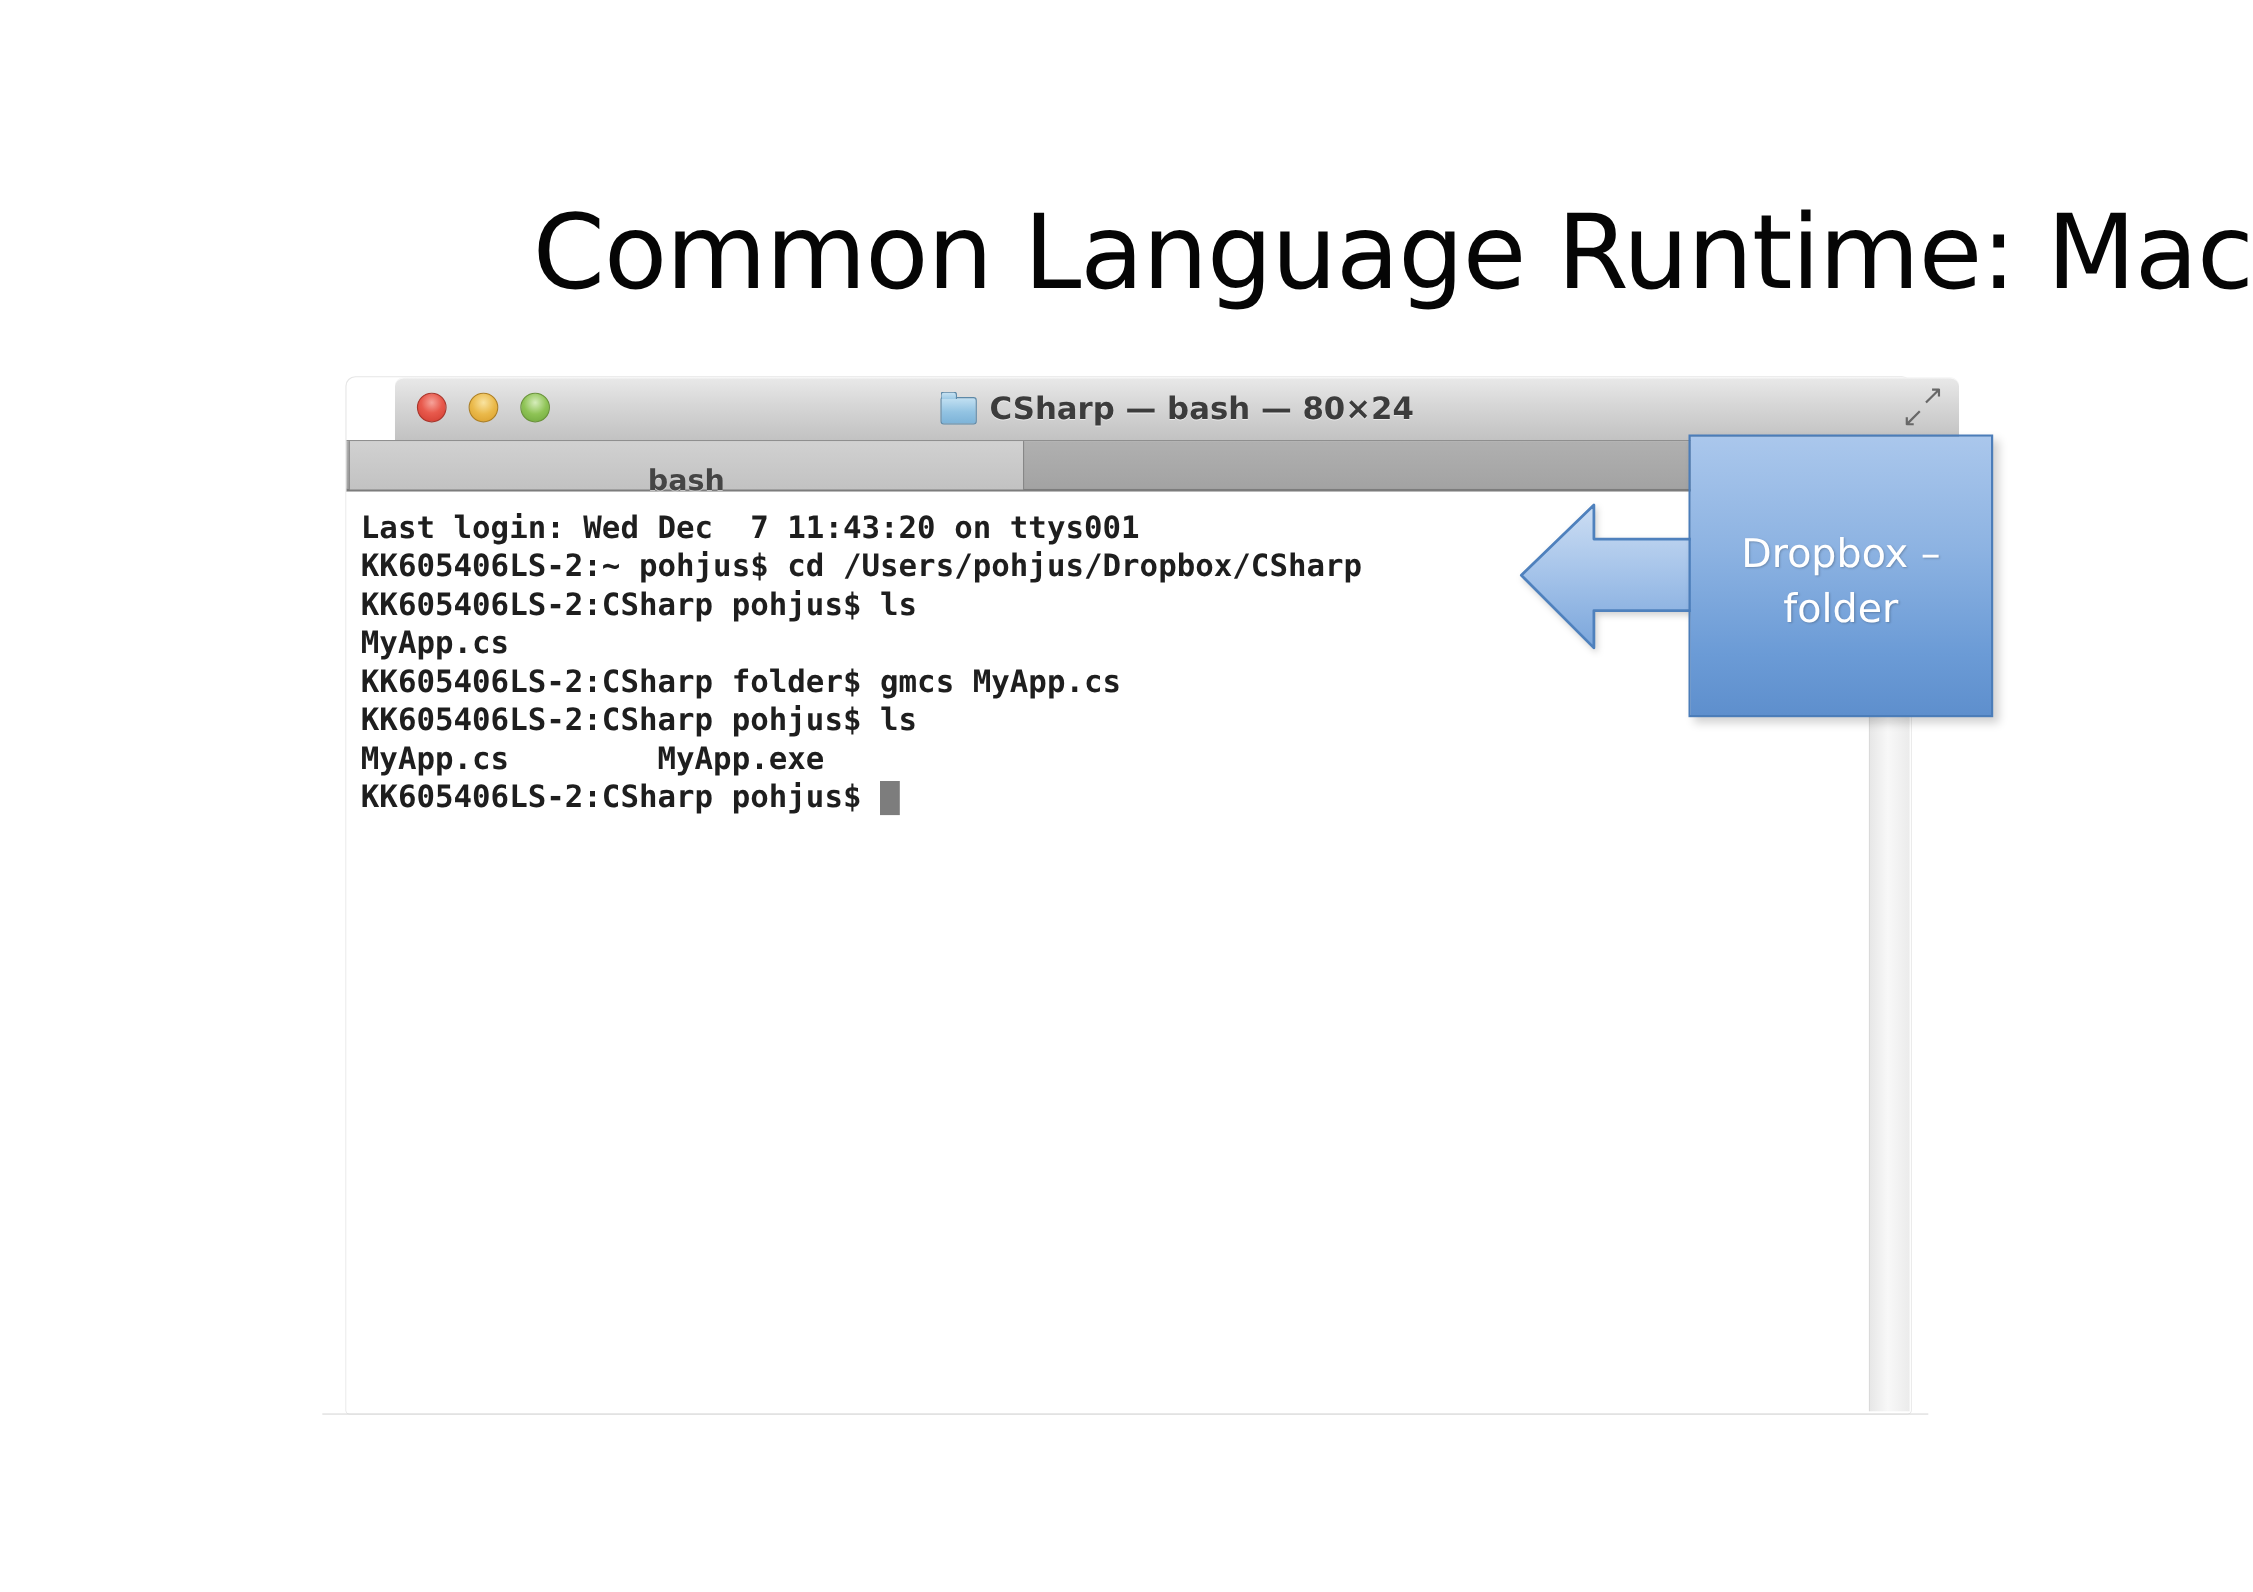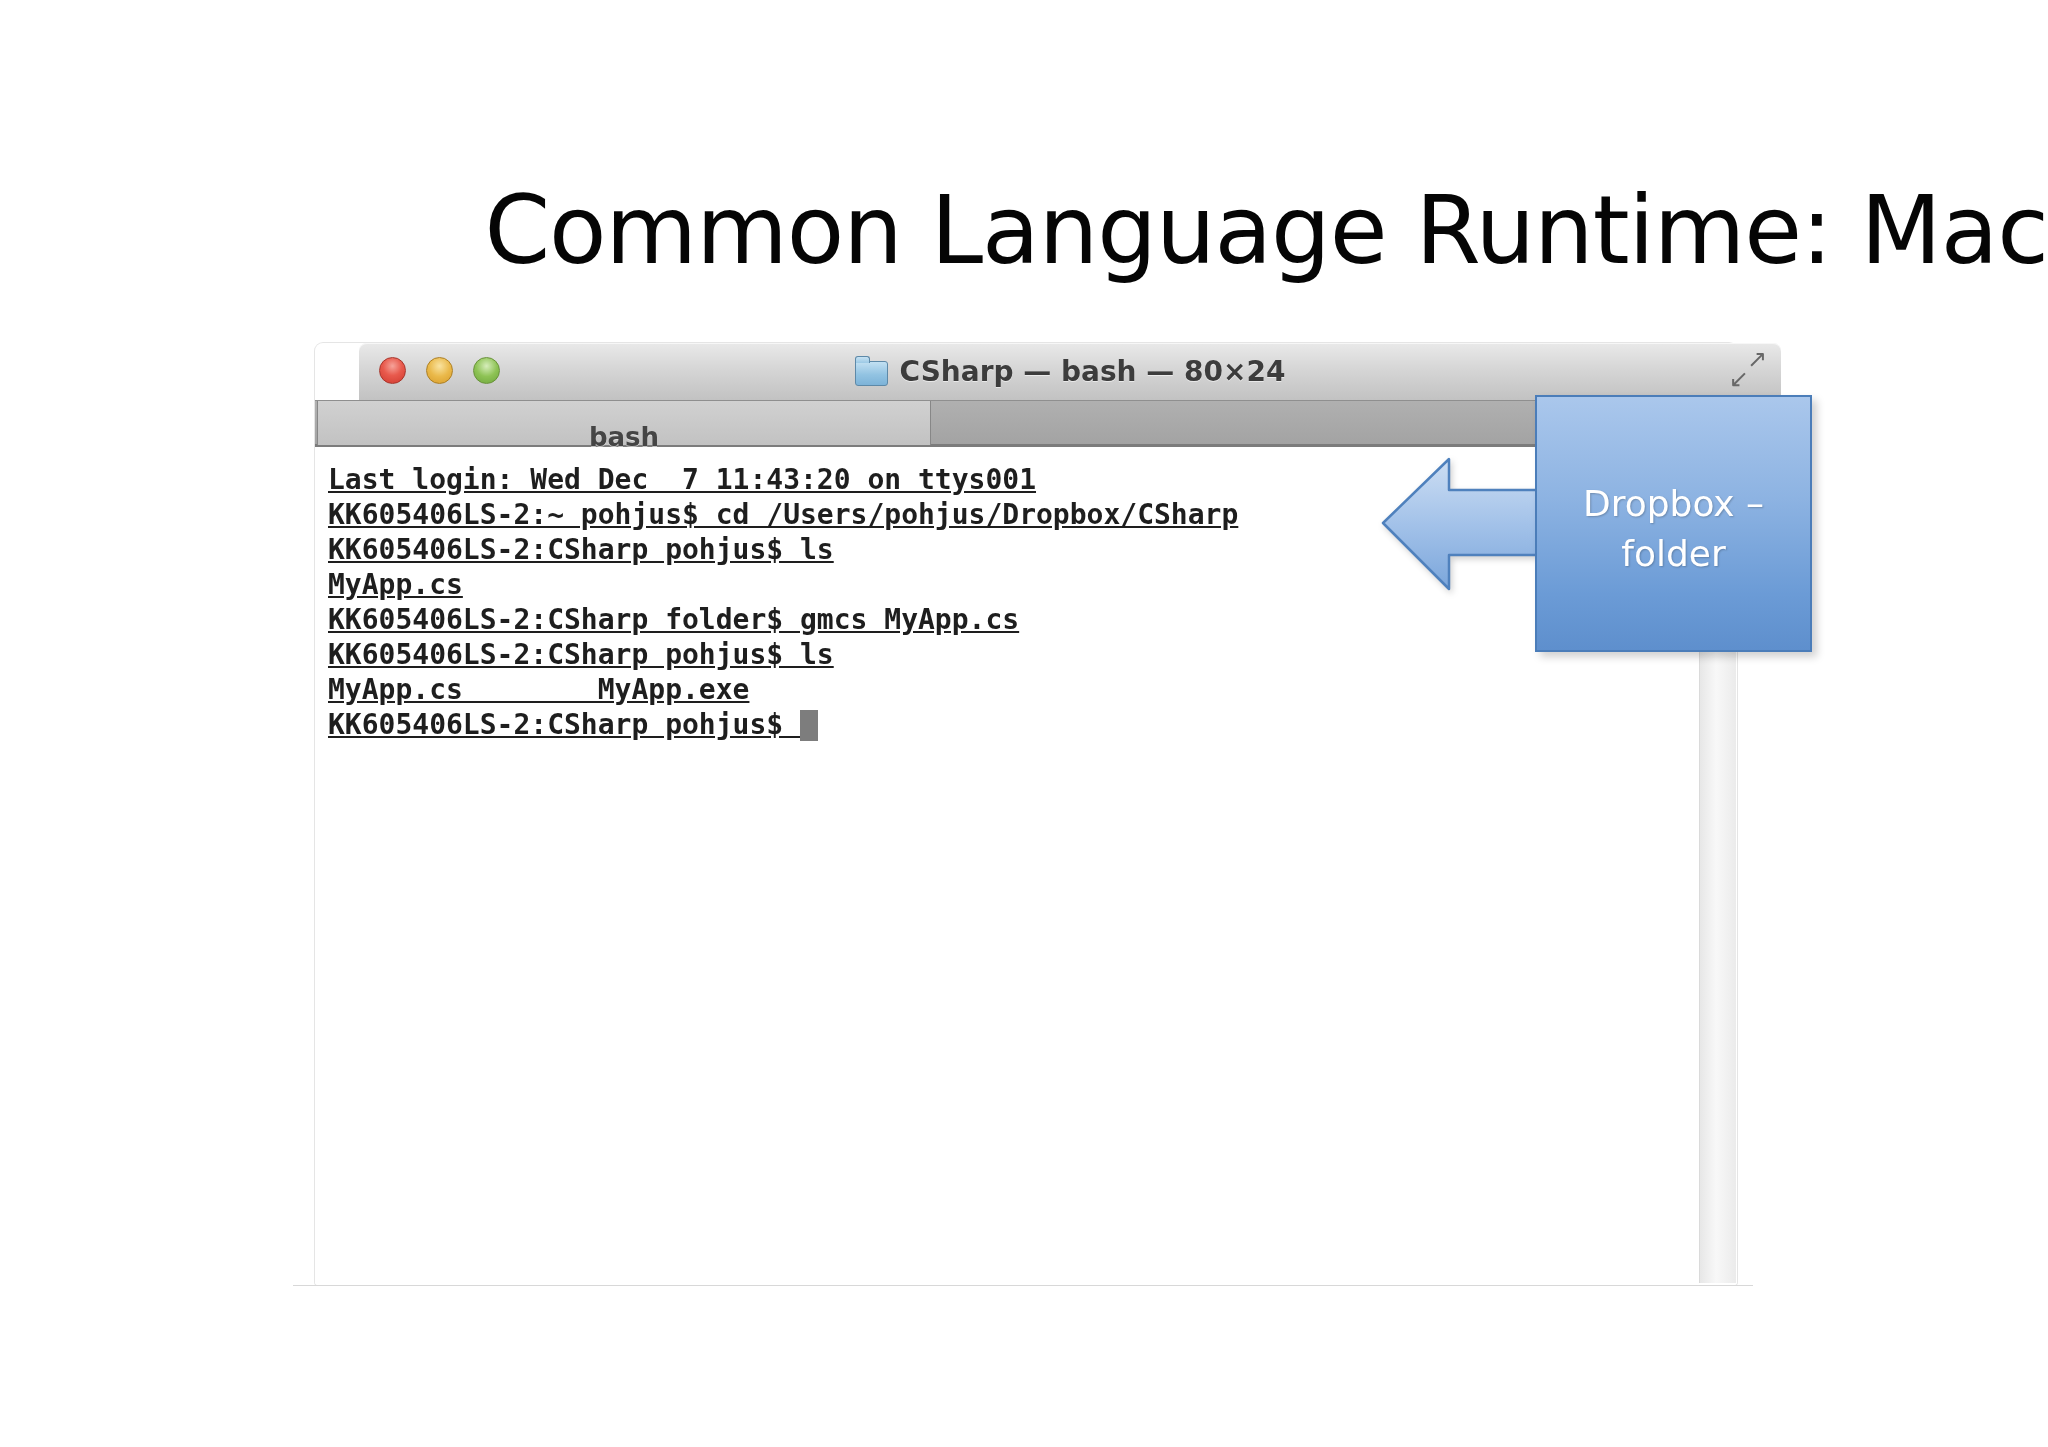--- a/index.html
+++ b/index.html
@@ -80,21 +80,21 @@
     margin-top:28px;
   }
   
   .terminal-content{
     position:absolute;left:0;top:104px;width:100%;height:838px;box-sizing:border-box;
     background:#ffffff;padding:15px 0 0 13px;border-radius:0 0 3px 3px;overflow:hidden;
   }
   .tline{
     white-space:pre;height:35px;
     font-family:"DejaVu Sans Mono",monospace;font-size:28px;line-height:35px;
-    font-weight:600;color:#1e1e1e;text-decoration:underline;
+    font-weight:600;color:#1e1e1e;
   }
   .cursor{
     display:inline-block;width:18px;height:31px;background:#7d7d7d;
     vertical-align:bottom;margin-bottom:1px;
   }
   .scrollbar-track{
     position:absolute;right:1px;top:104px;width:36px;height:836px;
     background:linear-gradient(90deg,#e7e7e7 0%,#f8f8f8 45%,#ebebeb 100%);
     border-left:1px solid #dadada;
   }

